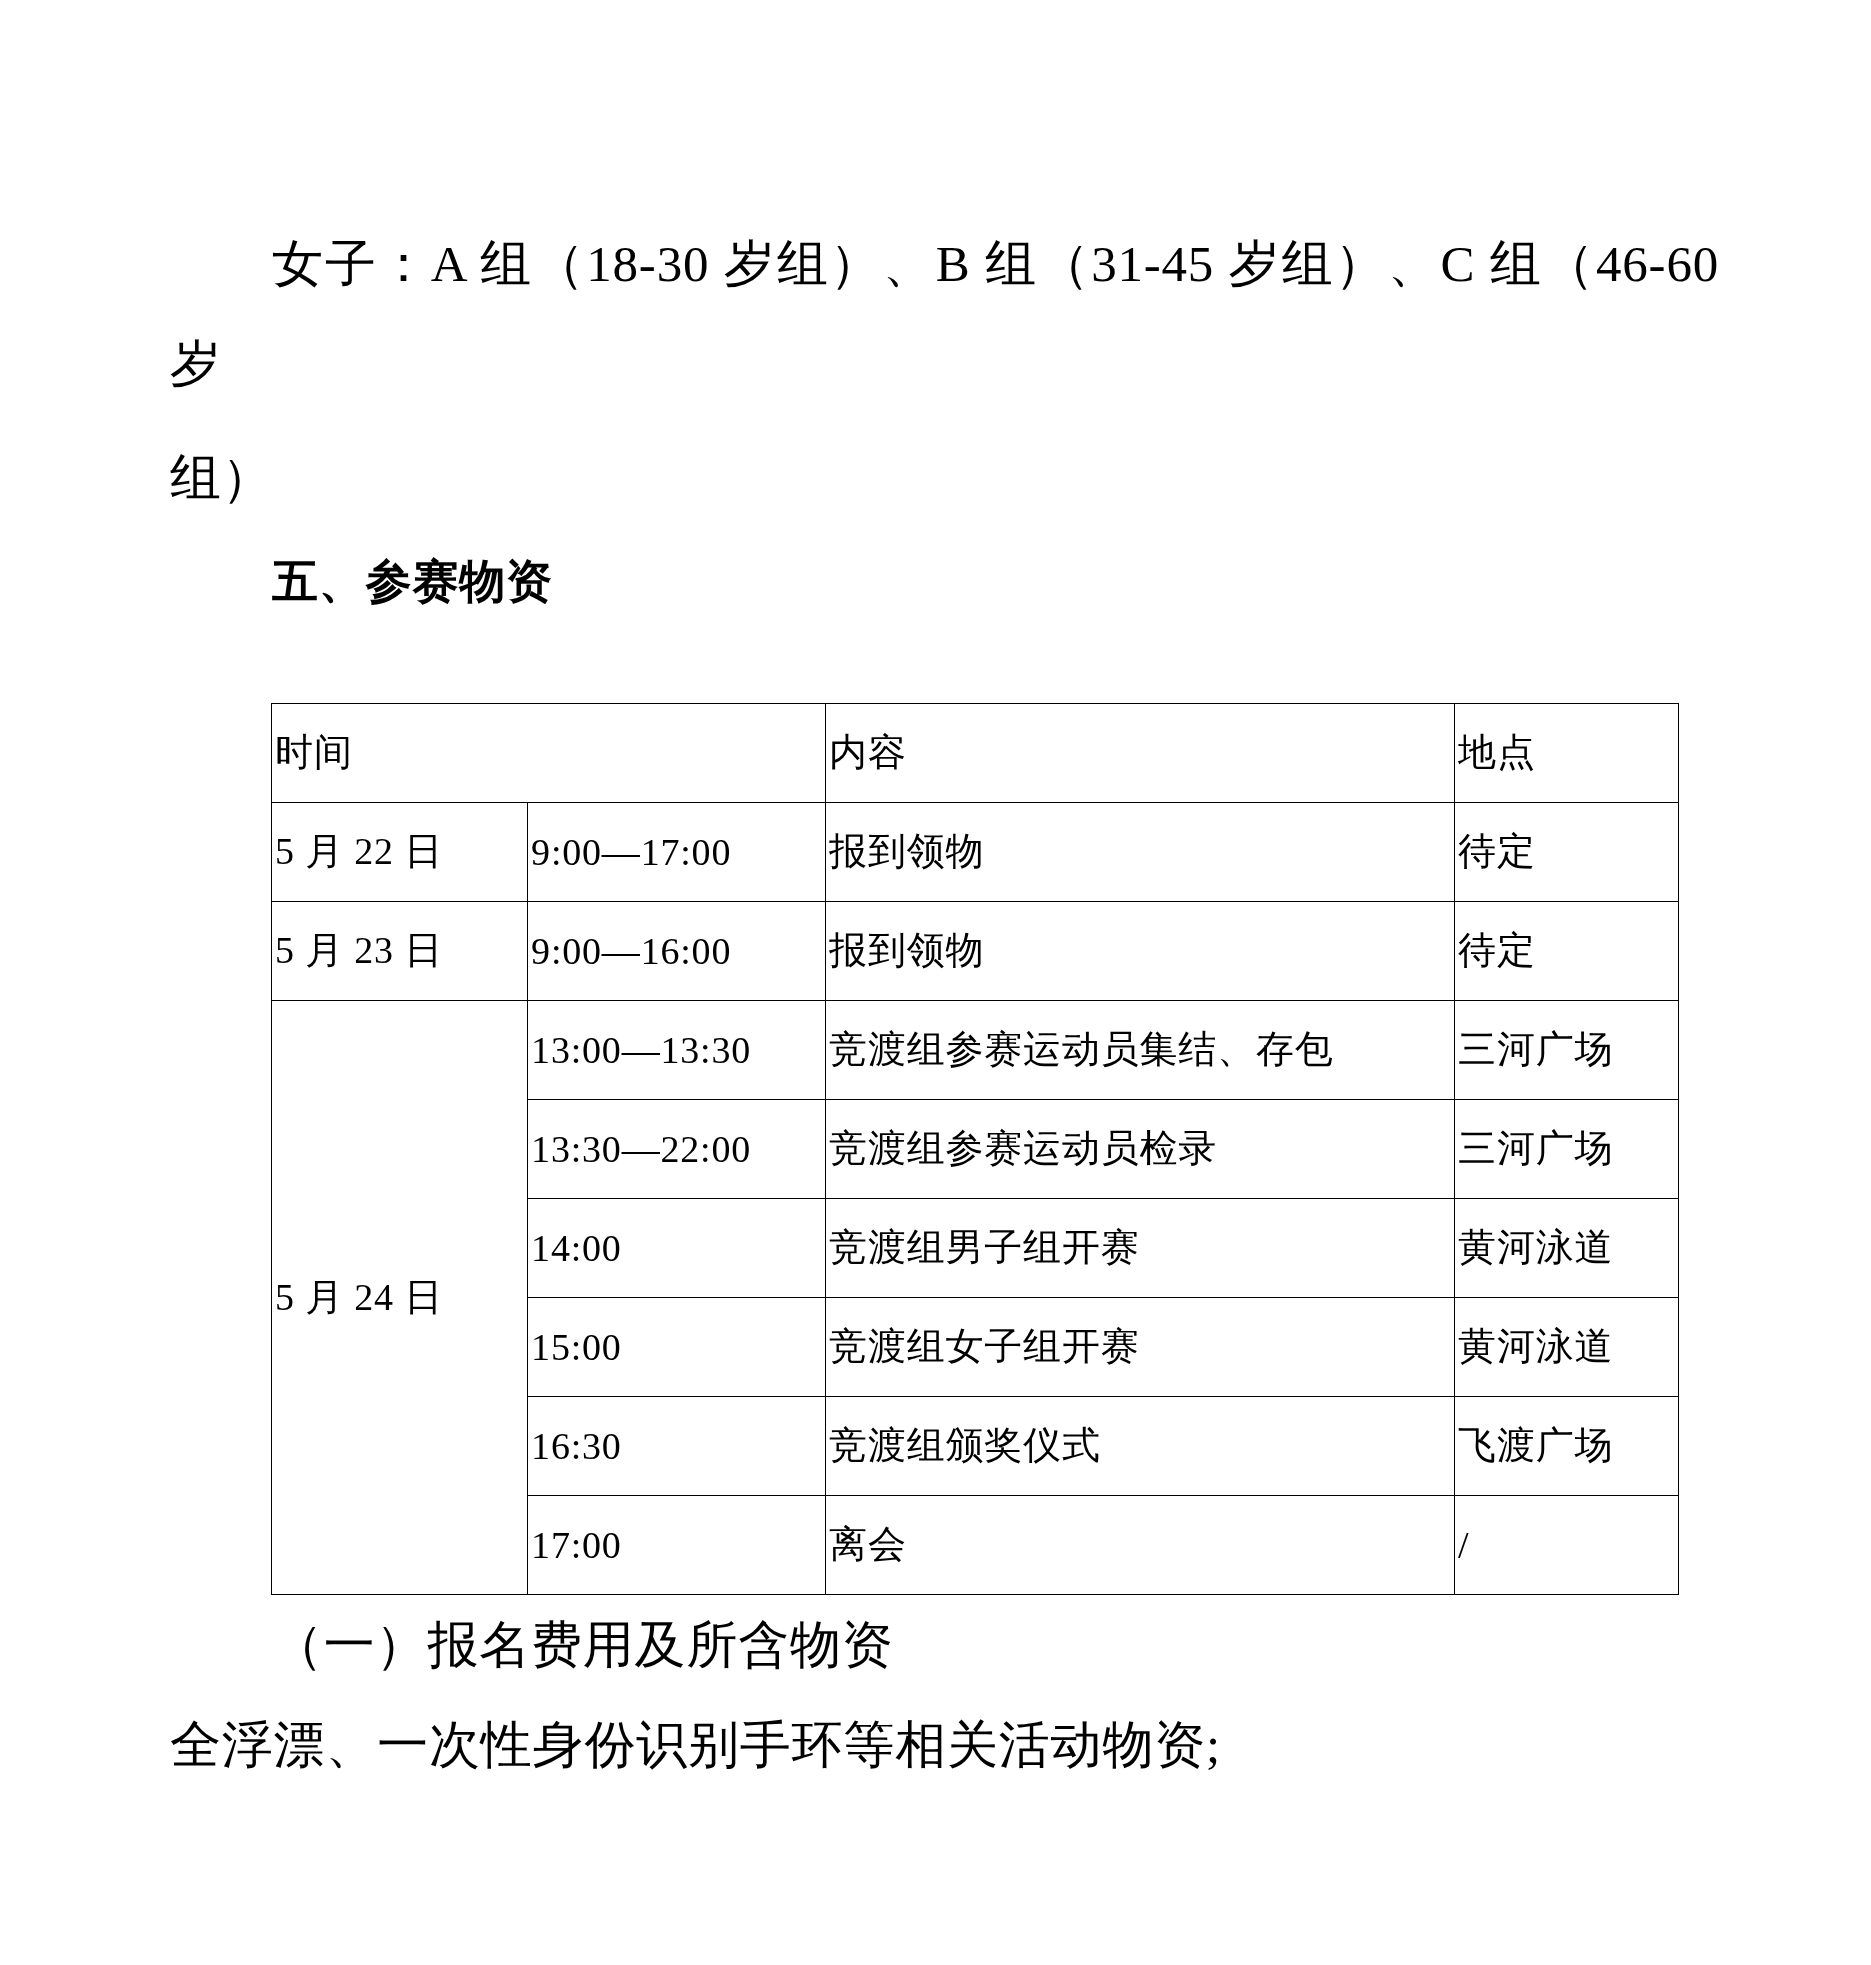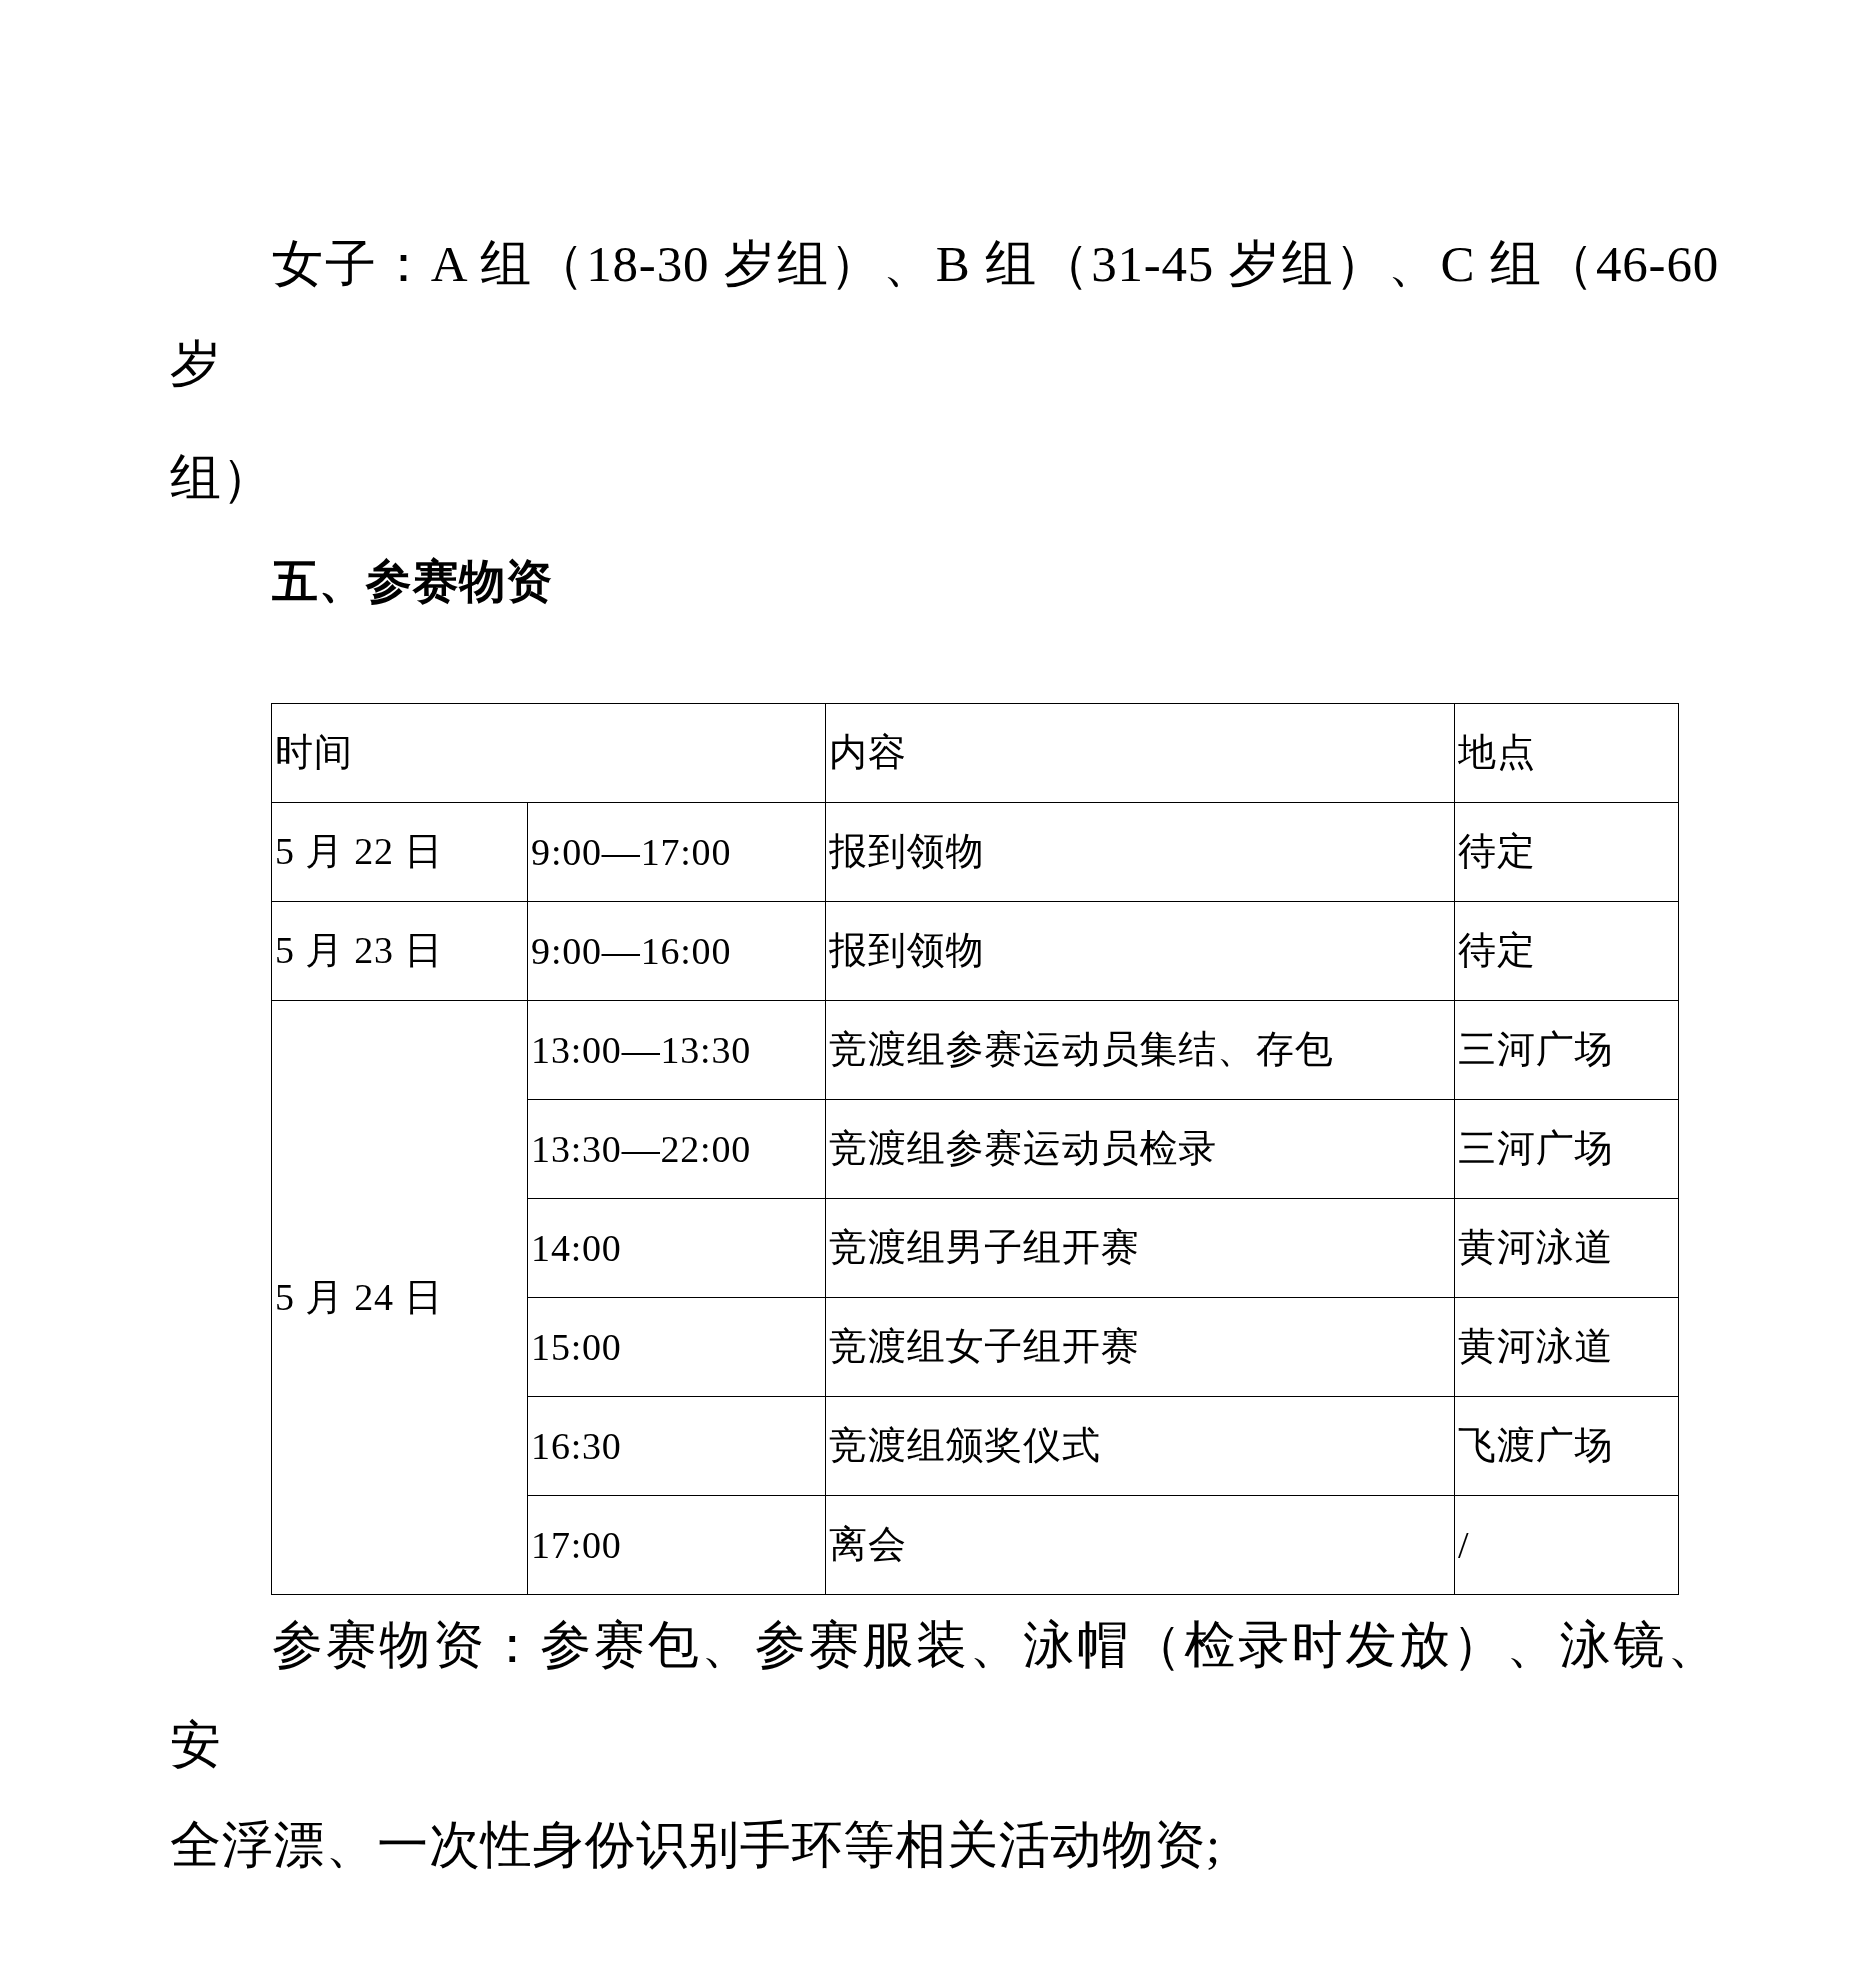--- a/index.html
+++ b/index.html
@@ -117,17 +117,17 @@
       <td>飞渡广场</td>
     </tr>
     <tr>
       <td>17:00</td>
       <td>离会</td>
       <td>/</td>
     </tr>
   </tbody>
     </table>
 
-  <div class="bodyline jl indent">参赛物资：参赛包、参赛服装、泳帽（检录时发放）、泳镜、安</div>
+  <div class="bodyline indent">（一）报名费用及所含物资</div>
   <div class="bodyline">全浮漂、一次性身份识别手环等相关活动物资;</div>
 
 </div>
 
 
 </body></html>

